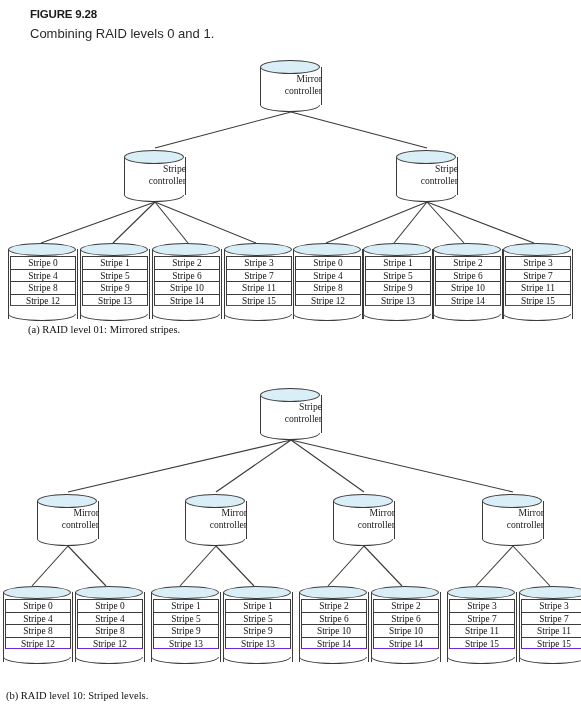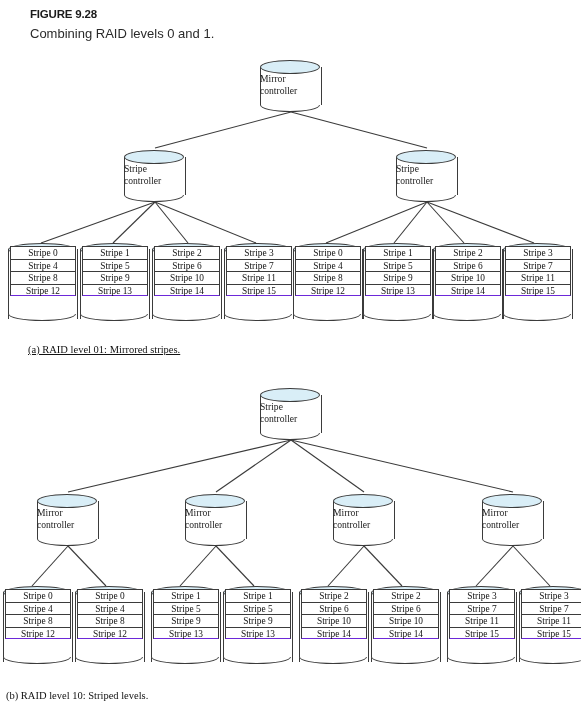--- a/index.html
+++ b/index.html
@@ -58,41 +58,41 @@
     box-sizing:border-box;
   }
   .ctrl .bot{
     position:absolute;left:0;top:38px;width:60px;height:14px;
     border:1.1px solid #3b3b3b;border-radius:50%;
     background:#ffffff;box-sizing:border-box;
     clip-path:inset(50% 0 0 0);
   }
   .ctrl .txt{
     position:absolute;left:0;top:13px;width:62px;
-    text-align:left;font-size:9.6px;line-height:11.6px;color:#1a1a1a;
+    text-align:right;font-size:9.6px;line-height:11.6px;color:#1a1a1a;
     font-family:"Liberation Serif", serif;
   }
 
   
   .disk{
     position:absolute;
     width:70px;
   }
   .disk .dtop{
     position:absolute;left:0;top:0;width:68px;height:13px;
     border:1.1px solid #3b3b3b;border-radius:50%;
     background:#d9eef7;box-sizing:border-box;z-index:2;
   }
   .disk .dwall{
     position:absolute;left:0;top:6px;width:70px;height:70px;
     border-left:1.1px solid #3b3b3b;border-right:1.1px solid #3b3b3b;
     box-sizing:border-box;background:#fff;
   }
   .disk .rows{
-    position:absolute;left:2px;top:3px;width:66px;z-index:3;
+    position:absolute;left:2px;top:13px;width:66px;z-index:3;
   }
   .disk .row{
     height:12.6px;line-height:12.6px;
     border:1px solid #3b3b3b;border-bottom:none;
     font-size:9.4px;text-align:center;color:#111;background:#fff;
     font-family:"Liberation Serif", serif;
     box-sizing:border-box;
   }
   .disk .row:last-child{border-bottom:1px solid #6d28d9;}
   .disk .dbot{
@@ -275,21 +275,21 @@
     <div class="dbot"></div>
     <div class="dtop"></div>
     <div class="rows">
       <div class="row">Stripe 3</div>
       <div class="row">Stripe 7</div>
       <div class="row">Stripe 11</div>
       <div class="row">Stripe 15</div>
     </div>
   </div>
 
-  <div class="sub-caption" style="left:28px;top:344px;text-decoration:underline;">
+  <div class="sub-caption" style="left:28px;top:324px;">
     <span>(a) RAID level 01: Mirrored stripes.</span>
   </div>
 
   <div class="ctrl" style="left:260px;top:388px;">
     <div class="body"></div>
     <div class="bot"></div>
     <div class="top"></div>
     <div class="txt">
       <div>Stripe</div>
       <div>controller</div>

